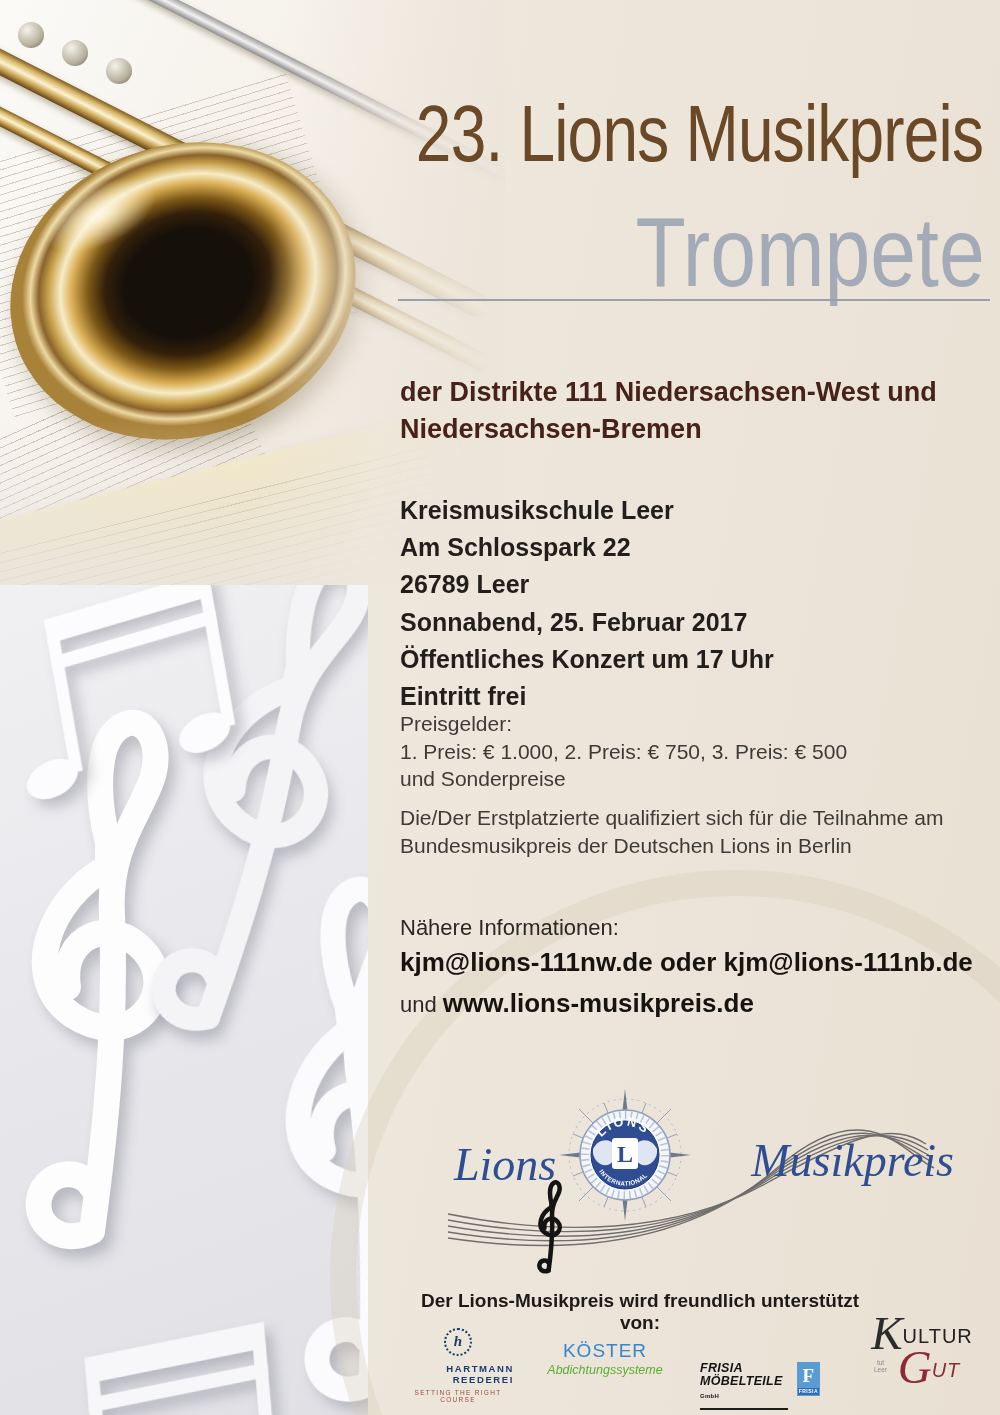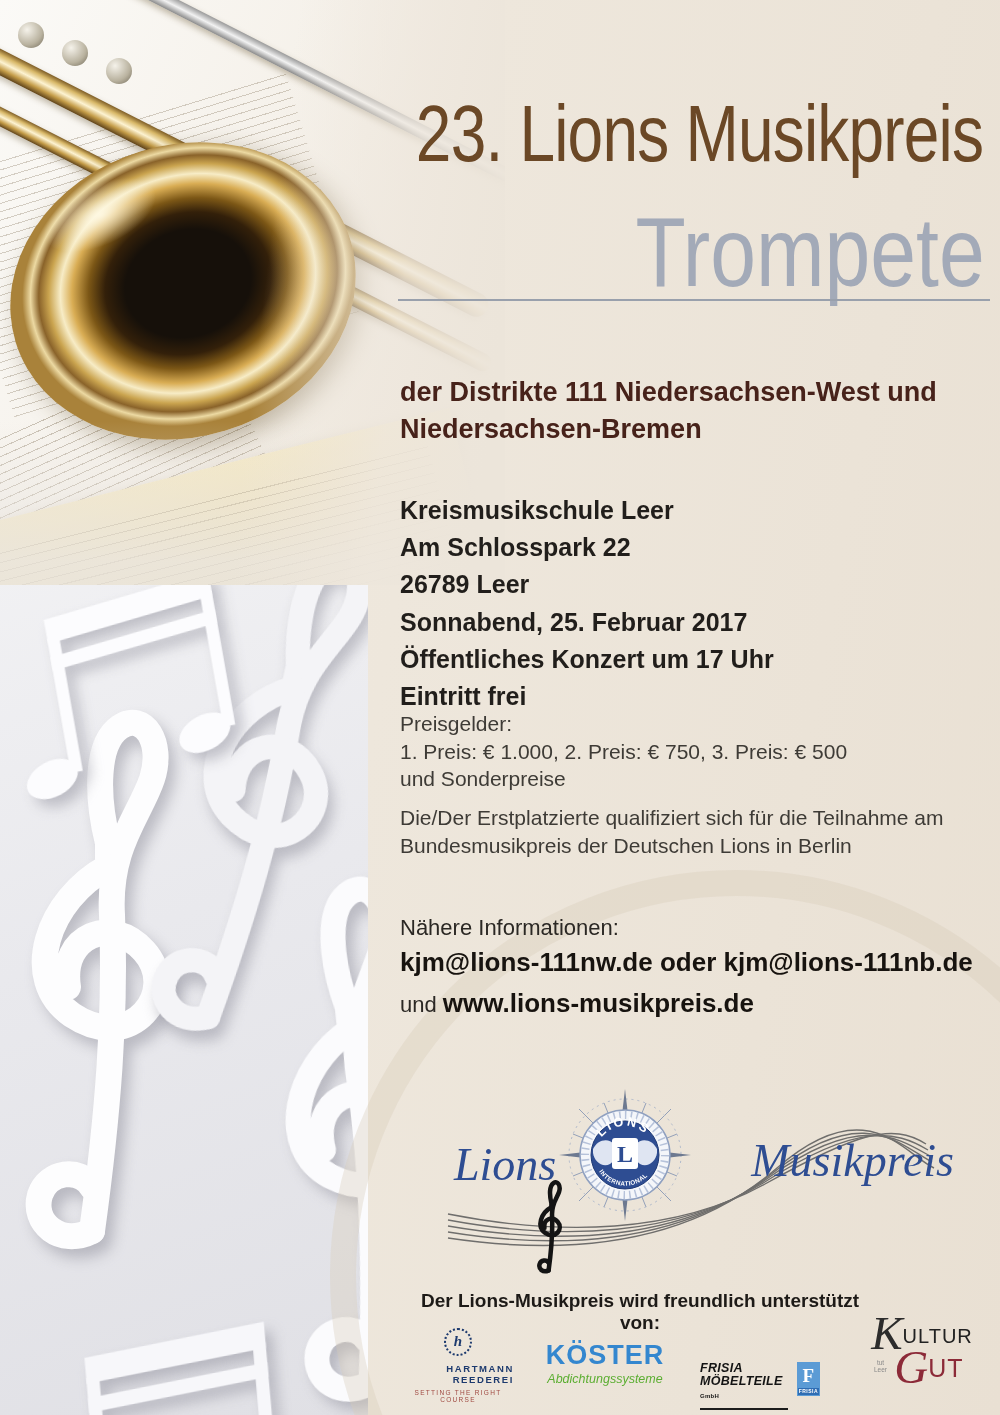--- a/index.html
+++ b/index.html
@@ -74,36 +74,36 @@
   .sponsors-heading{left:400px;top:1290px;width:480px;text-align:center;
                     font-weight:bold;font-size:19px;color:#1d1a17;}
   .sp{text-align:center;}
   .hartmann{left:402px;top:1328px;width:112px;}
   .h-circle{width:24px;height:24px;margin:0 auto 7px;border:2px dotted #1d3a6e;border-radius:50%;
             color:#1d3a6e;font-family:"Liberation Serif",serif;font-style:italic;font-weight:bold;
             font-size:15px;line-height:23px;}
   .h-name{font-size:9.5px;font-weight:bold;letter-spacing:1.6px;color:#1d3a6e;text-align:right;}
   .h-tag{font-size:6.5px;letter-spacing:1.3px;color:#a04a42;margin-top:4px;}
   .koester{left:542px;top:1340px;width:126px;}
-  .k-name{font-size:27px;font-weight:bold;color:#3487cf;letter-spacing:1px;}
+  .k-name{font-size:19px;font-weight:normal;color:#3487cf;letter-spacing:1px;}
   .k-tag{font-size:12.5px;font-style:italic;color:#5cae32;margin-top:1px;}
   .frisia{left:700px;top:1342px;width:120px;display:flex;align-items:flex-start;margin-top:20px;}
   .f-text{text-align:left;border-bottom:2px solid #1c1c1c;padding-bottom:5px;}
   .f-l1,.f-l2{font-size:12.5px;font-weight:bold;font-style:italic;color:#141414;line-height:13px;letter-spacing:.3px;}
   .f-gmbh{font-size:6px;font-style:normal;}
   .f-badge{width:28px;height:34px;background:#5b9bd5;margin-left:9px;position:relative;
            color:#fff;font-weight:bold;font-size:19px;text-align:center;line-height:28px;
            font-family:"Liberation Serif",serif;}
   .f-strip{position:absolute;left:1px;right:1px;bottom:1px;background:#2f6db3;
            font-size:5px;line-height:7px;letter-spacing:.5px;font-family:"Liberation Sans",sans-serif;}
   .kultur{left:862px;top:1315px;width:120px;text-align:center;}
   .ku-script{font-family:"Liberation Serif",serif;font-style:italic;font-size:47px;line-height:36px;}
   .ku-k{color:#2c2c2c;} .ku-g{color:#8c2a38;}
   .ku-caps{font-size:20px;letter-spacing:1px;color:#222;vertical-align:6px;}
-  .ku-caps2{font-size:25px;letter-spacing:1px;color:#8c2a38;vertical-align:6px;}
+  .ku-caps2{font-size:20px;letter-spacing:1px;color:#8c2a38;vertical-align:6px;font-style:italic;}
   .ku-small{position:absolute;left:12px;top:44px;font-size:6.5px;color:#8a8a8a;line-height:7px;}
   .ku-row2{margin-left:14px;margin-top:-4px;}
 </style>
 </head>
 <body>
 
 <div class="page">
 
   <svg width="0" height="0" style="position:absolute">
     <defs>

